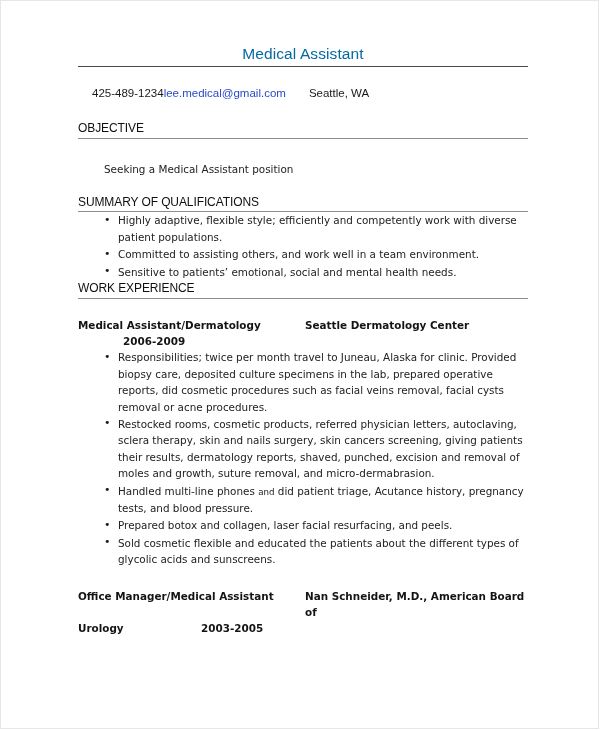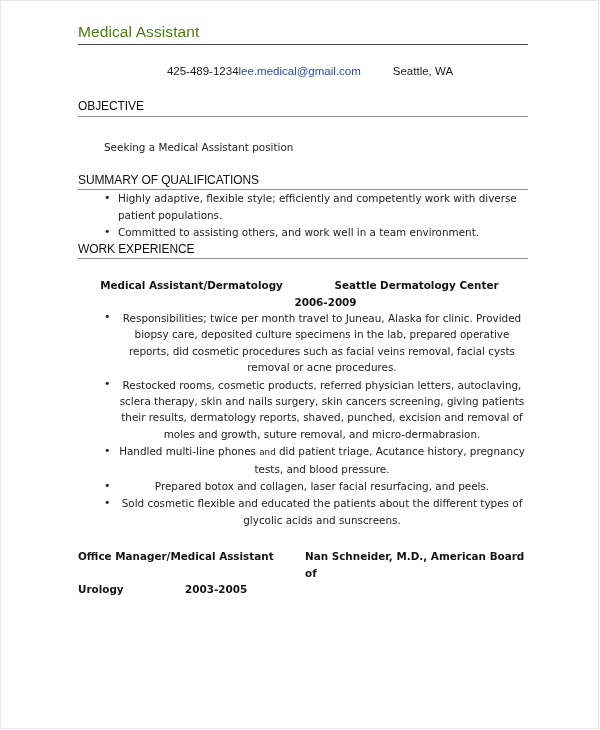--- a/index.html
+++ b/index.html
@@ -31,55 +31,55 @@
 
   .doc {
     position: absolute;
     left: 78px;
     top: 0;
     width: 450px;
   }
 
   
   .resume-title {
+    text-align: center;
     font-family: "Liberation Sans", "DejaVu Sans", sans-serif;
     font-size: 15.5px;
     font-weight: 400;
-    color: #4d7c0f;
+    color: #0369a1;
     letter-spacing: .1px;
-    padding-top: 23px;
+    padding-top: 45px;
     padding-bottom: 3px;
   }
   .rule {
     height: 0;
     border-top: 1.3px solid #4a4a4a;
     width: 100%;
   }
   .rule.thin {
     border-top: 1px solid #8c8c8c;
   }
 
   .contact-line {
     display: flex;
-    justify-content: center;
     align-items: baseline;
     font-family: "Liberation Sans", "DejaVu Sans", sans-serif;
     font-size: 11.5px;
     color: #1a1a1a;
     padding-top: 20px;
     padding-bottom: 22px;
     padding-left: 14px;
   }
   .contact-line .phone { }
   .contact-line .email {
     color: #2a49c8;
     text-decoration: none;
   }
   .contact-line .location {
-    margin-left: 32px;
+    margin-left: 23px;
   }
 
   
   .section-heading {
     font-family: "Liberation Sans", "DejaVu Sans", sans-serif;
     font-size: 12px;
     font-weight: normal;
     color: #0f0f0f;
     letter-spacing: -.1px;
     padding-bottom: 2.5px;
@@ -115,21 +115,21 @@
     content: "\2022";
     position: absolute;
     left: 26px;
     top: -0.5px;
     font-size: 11px;
     color: #1a1a1a;
   }
 
   .summary-list { padding-top: 11px; padding-bottom: 17px; }
   .experience-list { padding-top: 3px; }
-  .experience-list > li { padding-right: 2px; text-align: center; }
+  .experience-list > li { padding-right: 2px; }
 
   
   .small-run {
     font-size: 8.7px;
   }
 
   
   .job {
     font-family: "DejaVu Sans", "Liberation Sans", sans-serif;
     font-size: 10.4px;
@@ -147,27 +147,28 @@
   }
   .job-employer {
     flex: 1 1 auto;
   }
   .job-dates-line {
     padding-left: 45px;
   }
   .job-second-line {
     display: flex;
     align-items: center;
+    gap: 16px;
   }
   .job-second-line .cont {
     width: 107px;
     flex: 0 0 107px;
   }
 
-  .job-experience-1 { padding-top: 18px; text-align: center; }
+  .job-experience-1 { padding-top: 18px; }
   .job-experience-2 { padding-top: 19px; }
 </style>
 </head>
 <body>
 
 <div class="page-frame"></div>
 
 <div class="doc">
 
   <div class="resume-title">Medical Assistant</div>
@@ -184,20 +185,21 @@
     <div class="rule thin"></div>
     <div class="body-text objective-text">Seeking a Medical Assistant position</div>
   </div>
 
   <div class="section-block">
     <div class="section-heading">SUMMARY OF QUALIFICATIONS</div>
     <div class="rule thin"></div>
     <ul class="bullets body-text summary-list">
       <li>Highly adaptive, flexible style; efficiently and competently work with diverse patient populations.</li>
       <li>Committed to assisting others, and work well in a team environment.</li>
+      <li>Sensitive to patients’ emotional, social and mental health needs.</li>
     </ul>
   </div>
 
   <div class="section-block">
     <div class="section-heading">WORK EXPERIENCE</div>
     <div class="rule thin"></div>
 
     <div class="job job-experience-1">
       <div class="job-line">
         <span class="job-role">Medical Assistant/Dermatology</span>

